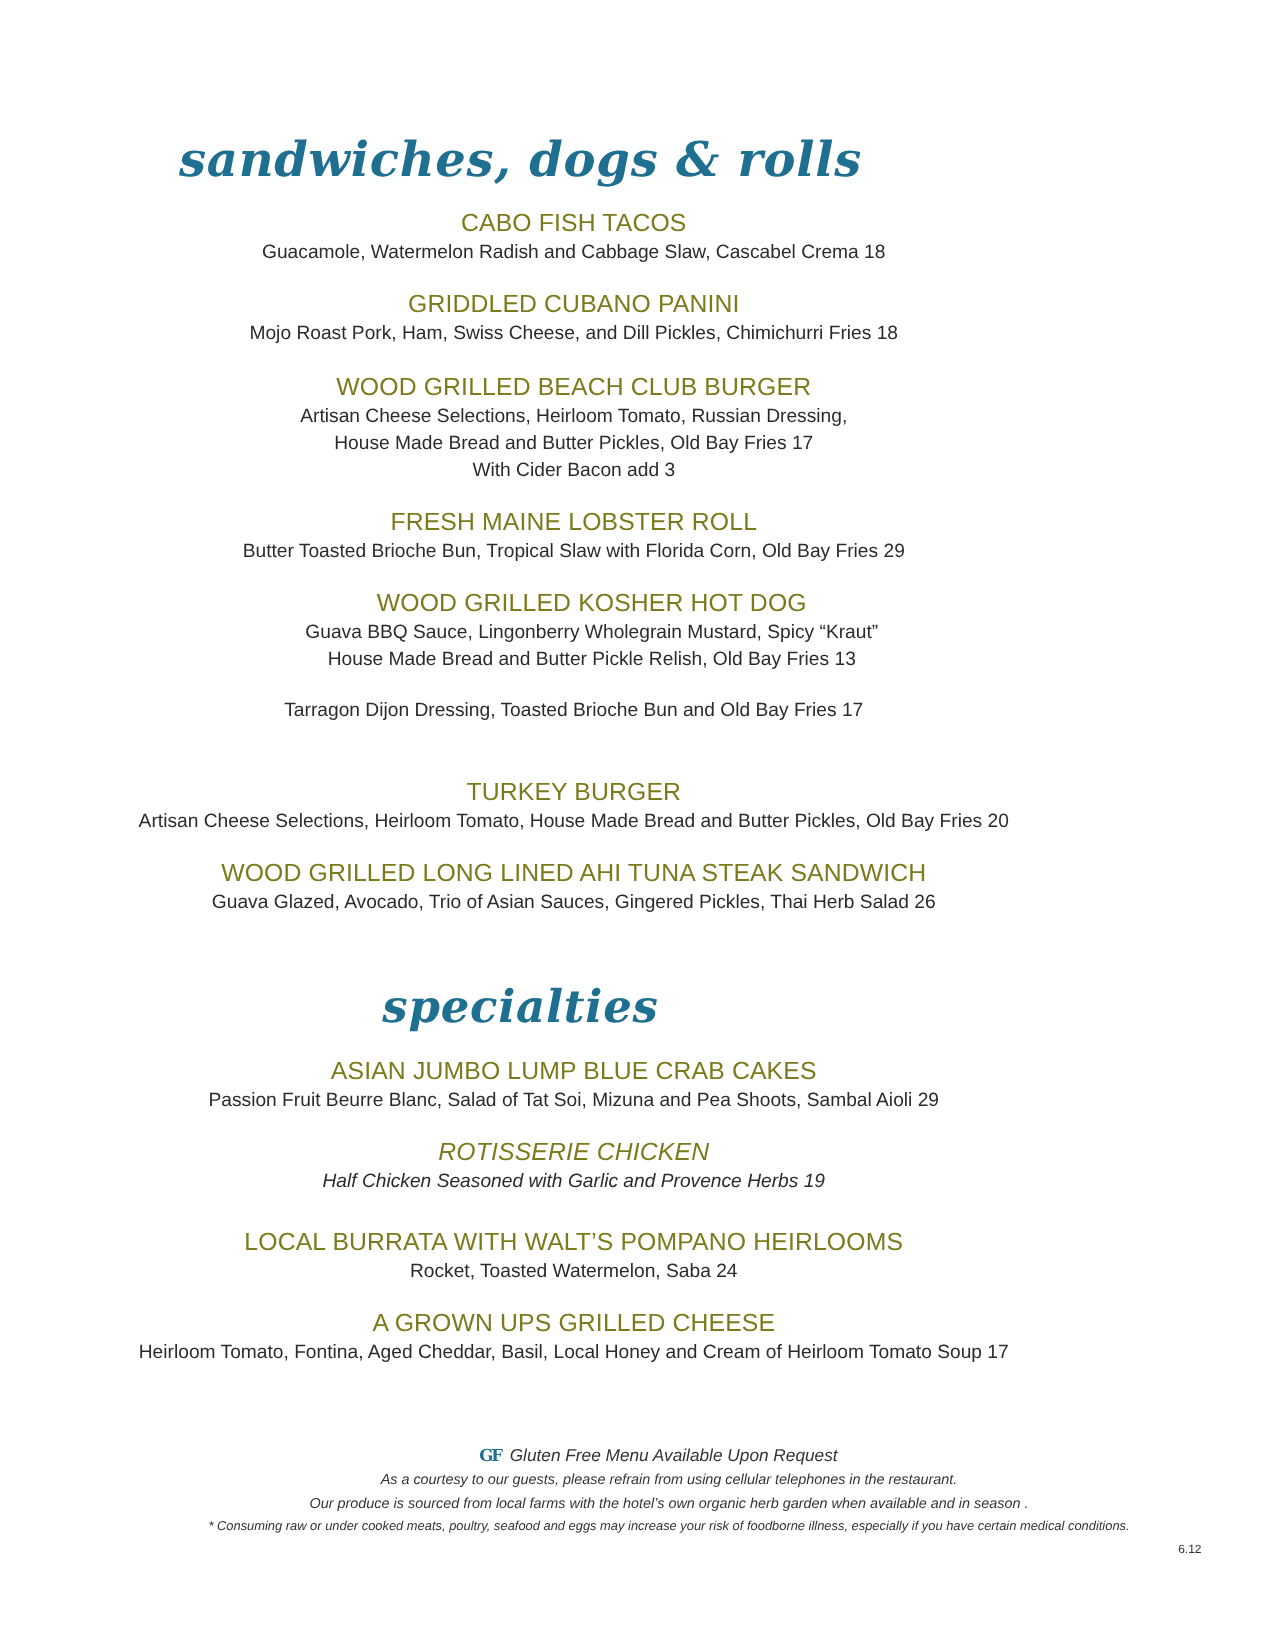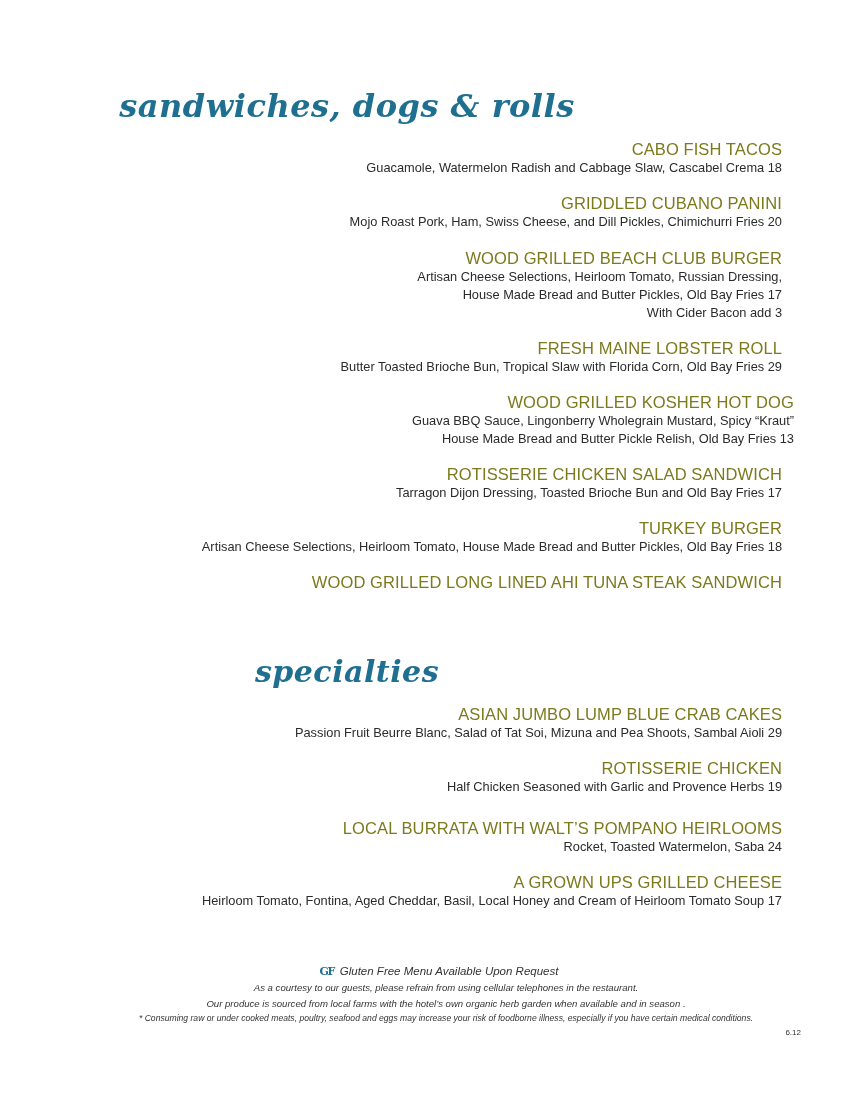--- a/index.html
+++ b/index.html
@@ -40,22 +40,21 @@
     }
     .section-title.specialties {
       top: 652px;
       font-size: 30px;
       line-height: 40px;
     }
     .item {
       position: absolute;
       left: 0;
       width: 765px;
-      text-align: right;
-      padding-left: 17px;
+      text-align: center;
     }
     .item-name {
       color: #7c7a1c;
       font-family: "Liberation Sans", "DejaVu Sans", sans-serif;
       font-size: 16.5px;
       line-height: 20px;
       letter-spacing: 0.1px;
     }
     .item-desc {
       color: #2b2b2b;
@@ -111,21 +110,21 @@
 
   <h1 class="section-title sandwiches">sandwiches, dogs &amp; rolls</h1>
 
   <div class="item" style="top:139px;">
     <div class="item-name">CABO FISH TACOS</div>
     <div class="item-desc">Guacamole, Watermelon Radish and Cabbage Slaw, Cascabel Crema  18</div>
   </div>
 
   <div class="item" style="top:193px;">
     <div class="item-name">GRIDDLED CUBANO PANINI</div>
-    <div class="item-desc">Mojo Roast Pork, Ham, Swiss Cheese, and Dill Pickles, Chimichurri Fries  20</div>
+    <div class="item-desc">Mojo Roast Pork, Ham, Swiss Cheese, and Dill Pickles, Chimichurri Fries  18</div>
   </div>
 
   <div class="item" style="top:248px;">
     <div class="item-name">WOOD GRILLED BEACH CLUB BURGER</div>
     <div class="item-desc">Artisan Cheese Selections, Heirloom Tomato, Russian Dressing,</div>
     <div class="item-desc">House Made Bread and Butter Pickles, Old Bay Fries  17</div>
     <div class="item-desc">With Cider Bacon add  3</div>
   </div>
 
   <div class="item" style="top:338px;">
@@ -133,41 +132,41 @@
     <div class="item-desc">Butter Toasted Brioche Bun, Tropical Slaw with Florida Corn, Old Bay Fries   29</div>
   </div>
 
   <div class="item" style="top:392px;margin-left:12px;">
     <div class="item-name">WOOD GRILLED KOSHER HOT DOG</div>
     <div class="item-desc">Guava BBQ Sauce, Lingonberry Wholegrain Mustard, Spicy “Kraut”</div>
     <div class="item-desc">House Made Bread and Butter Pickle Relish, Old Bay Fries  13</div>
   </div>
 
   <div class="item" style="top:464px;">
-    <div class="item-name">ROTISSERIE CHICKEN SALAD SANDWICH</div>
     <div class="item-desc">Tarragon Dijon Dressing, Toasted Brioche Bun and Old Bay Fries  17</div>
   </div>
 
   <div class="item" style="top:518px;">
     <div class="item-name">TURKEY BURGER</div>
-    <div class="item-desc">Artisan Cheese Selections, Heirloom Tomato, House Made Bread and Butter Pickles, Old Bay Fries  18</div>
+    <div class="item-desc">Artisan Cheese Selections, Heirloom Tomato, House Made Bread and Butter Pickles, Old Bay Fries  20</div>
   </div>
 
   <div class="item" style="top:572px;">
     <div class="item-name">WOOD GRILLED LONG LINED AHI TUNA STEAK SANDWICH</div>
+    <div class="item-desc">Guava Glazed, Avocado, Trio of Asian Sauces, Gingered Pickles, Thai Herb Salad  26</div>
   </div>
 
   <h1 class="section-title specialties">specialties</h1>
 
   <div class="item" style="top:704px;">
     <div class="item-name">ASIAN JUMBO LUMP BLUE CRAB CAKES</div>
     <div class="item-desc">Passion Fruit Beurre Blanc, Salad of Tat Soi, Mizuna and Pea Shoots, Sambal Aioli  29</div>
   </div>
 
-  <div class="item" style="top:758px;">
+  <div class="item" style="top:758px;font-style:italic;">
     <div class="item-name">ROTISSERIE CHICKEN</div>
     <div class="item-desc">Half Chicken Seasoned with Garlic and Provence Herbs  19</div>
   </div>
 
   <div class="item" style="top:818px;">
     <div class="item-name">LOCAL BURRATA WITH WALT’S POMPANO HEIRLOOMS</div>
     <div class="item-desc">Rocket, Toasted Watermelon, Saba  24</div>
   </div>
 
   <div class="item" style="top:872px;">

